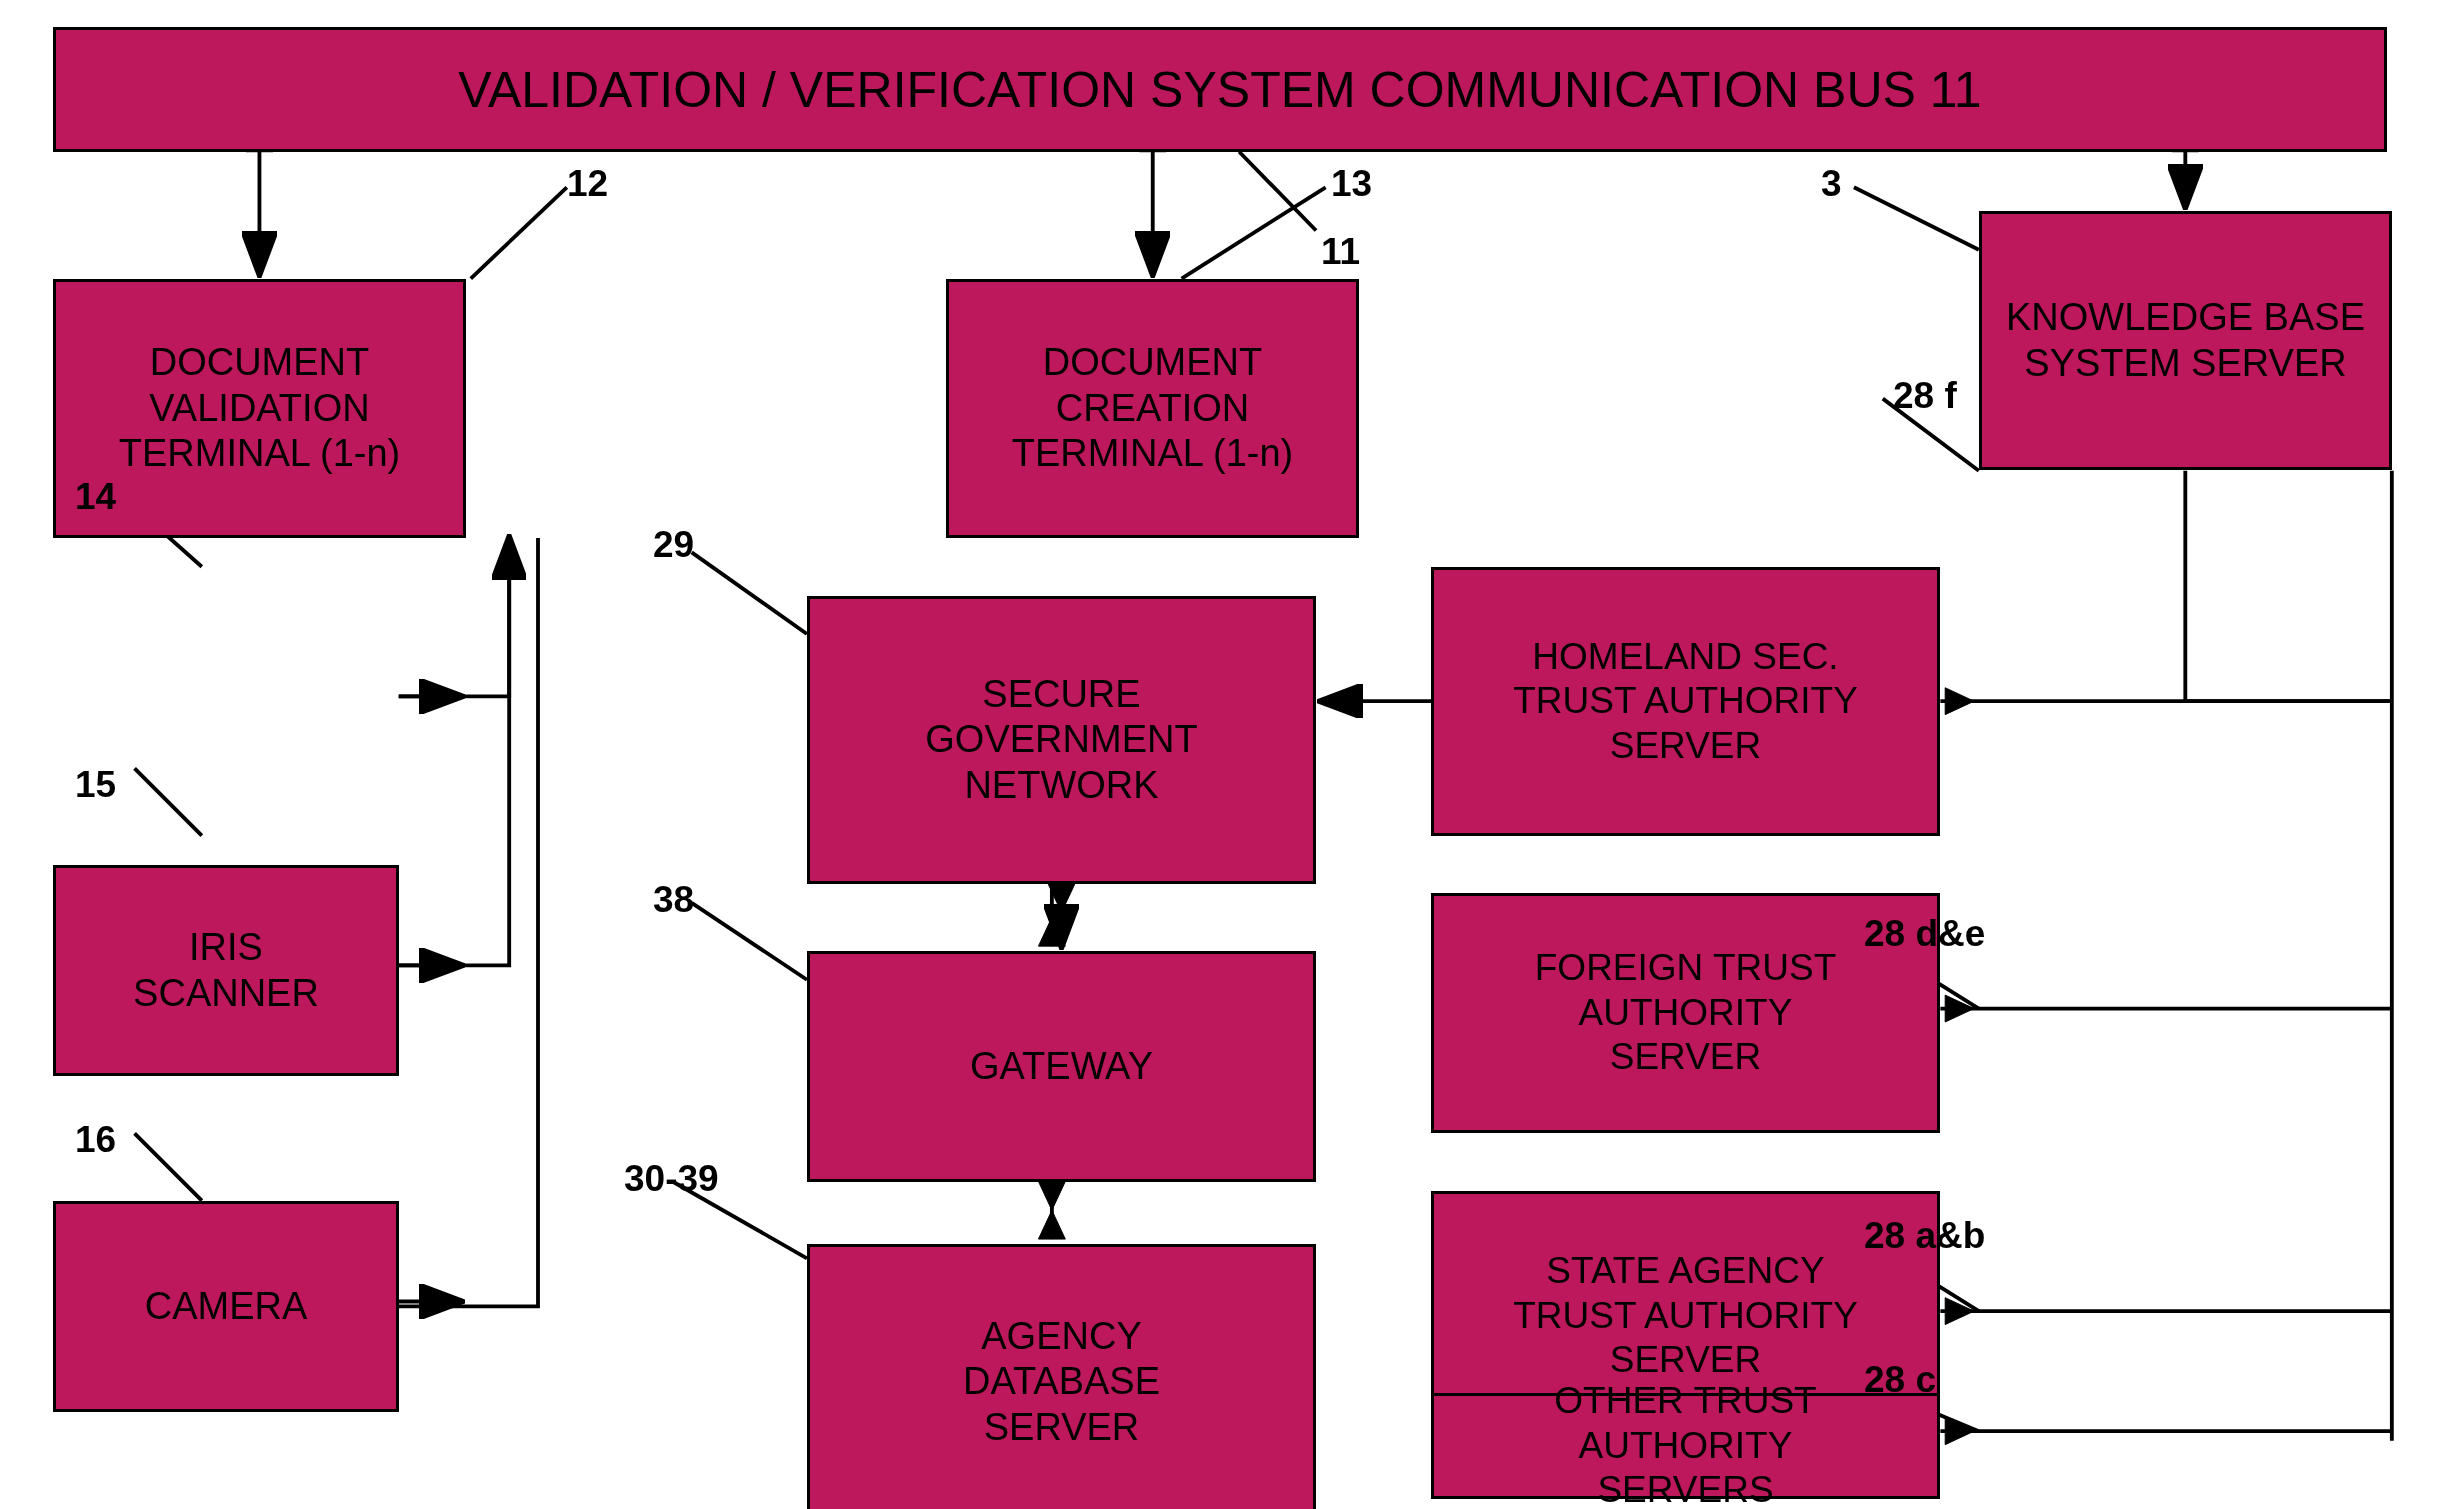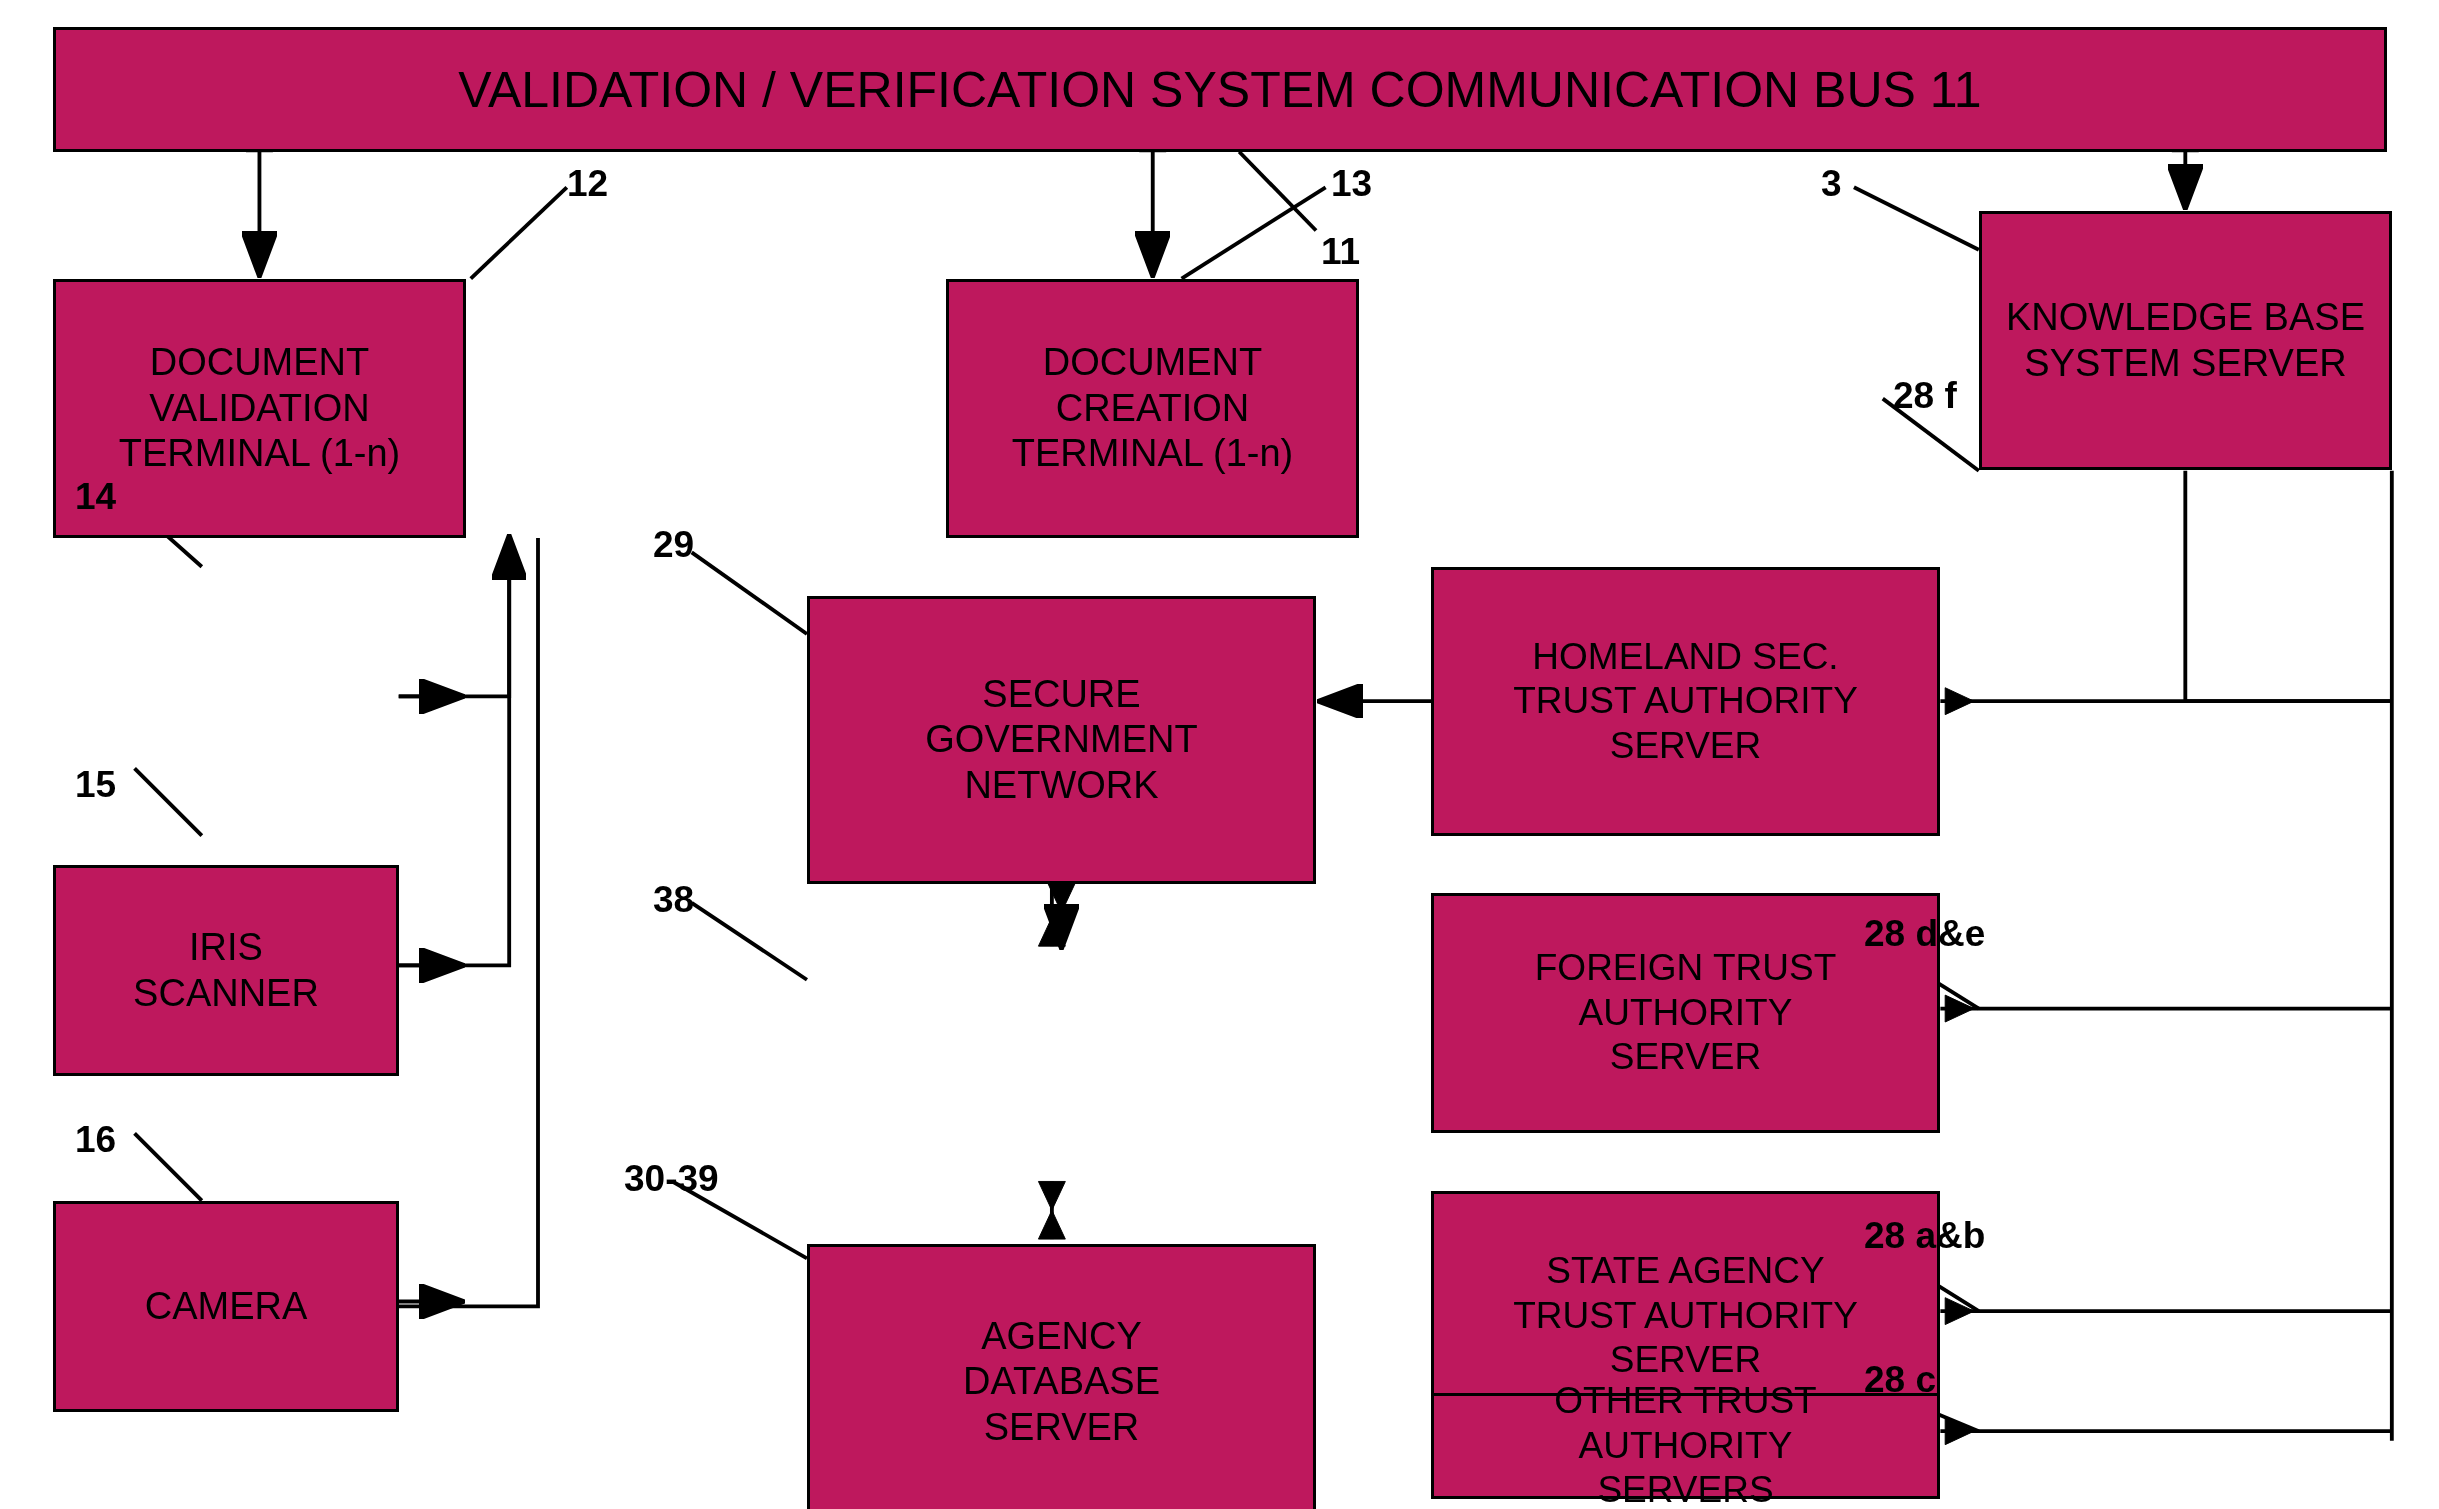--- a/index.html
+++ b/index.html
@@ -183,20 +183,23 @@
   <div class="box" style="left:53px; top:1201px; width:346px; height:211px; font-size:38px;">
     <span style="white-space:pre-line;">CAMERA</span>
   </div>
 
   <div class="box" style="left:807px; top:596px; width:509px; height:288px; font-size:38px;">
     <span style="white-space:pre-line;">SECURE
 GOVERNMENT
 NETWORK</span>
   </div>
 
+  <div class="box" style="left:807px; top:951px; width:509px; height:231px; font-size:38px;">
+    <span style="white-space:pre-line;">GATEWAY</span>
+  </div>
 
   <div class="box" style="left:807px; top:1244px; width:509px; height:276px; font-size:38px;">
     <span style="white-space:pre-line;">AGENCY
 DATABASE
 SERVER</span>
   </div>
 
   <div class="box" style="left:1431px; top:567px; width:509px; height:269px; font-size:37px;">
     <span style="white-space:pre-line;">HOMELAND SEC.
 TRUST AUTHORITY

